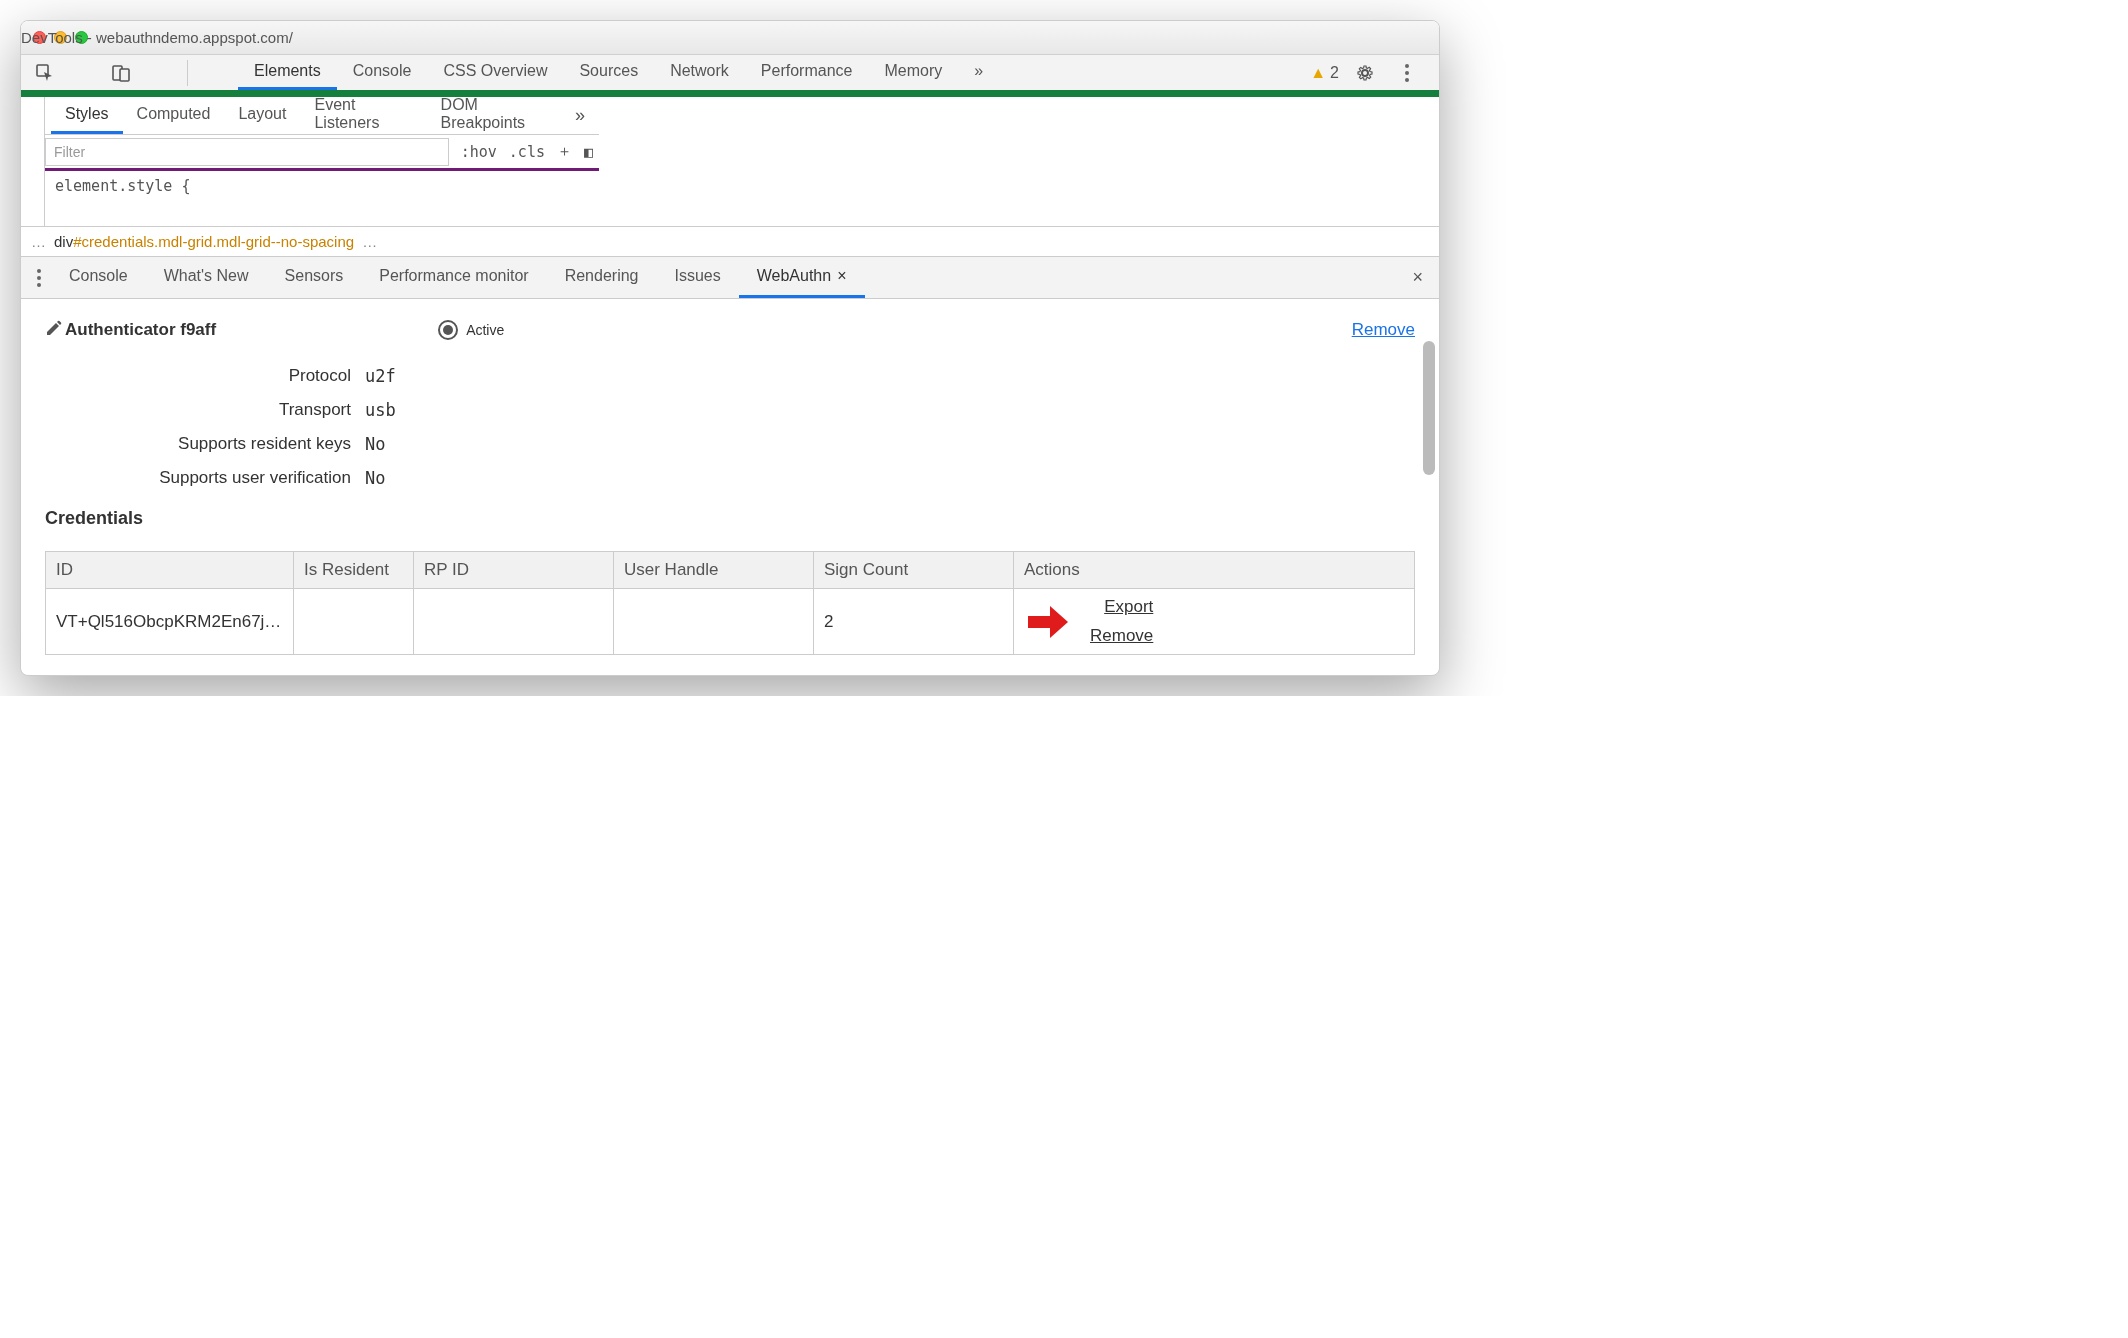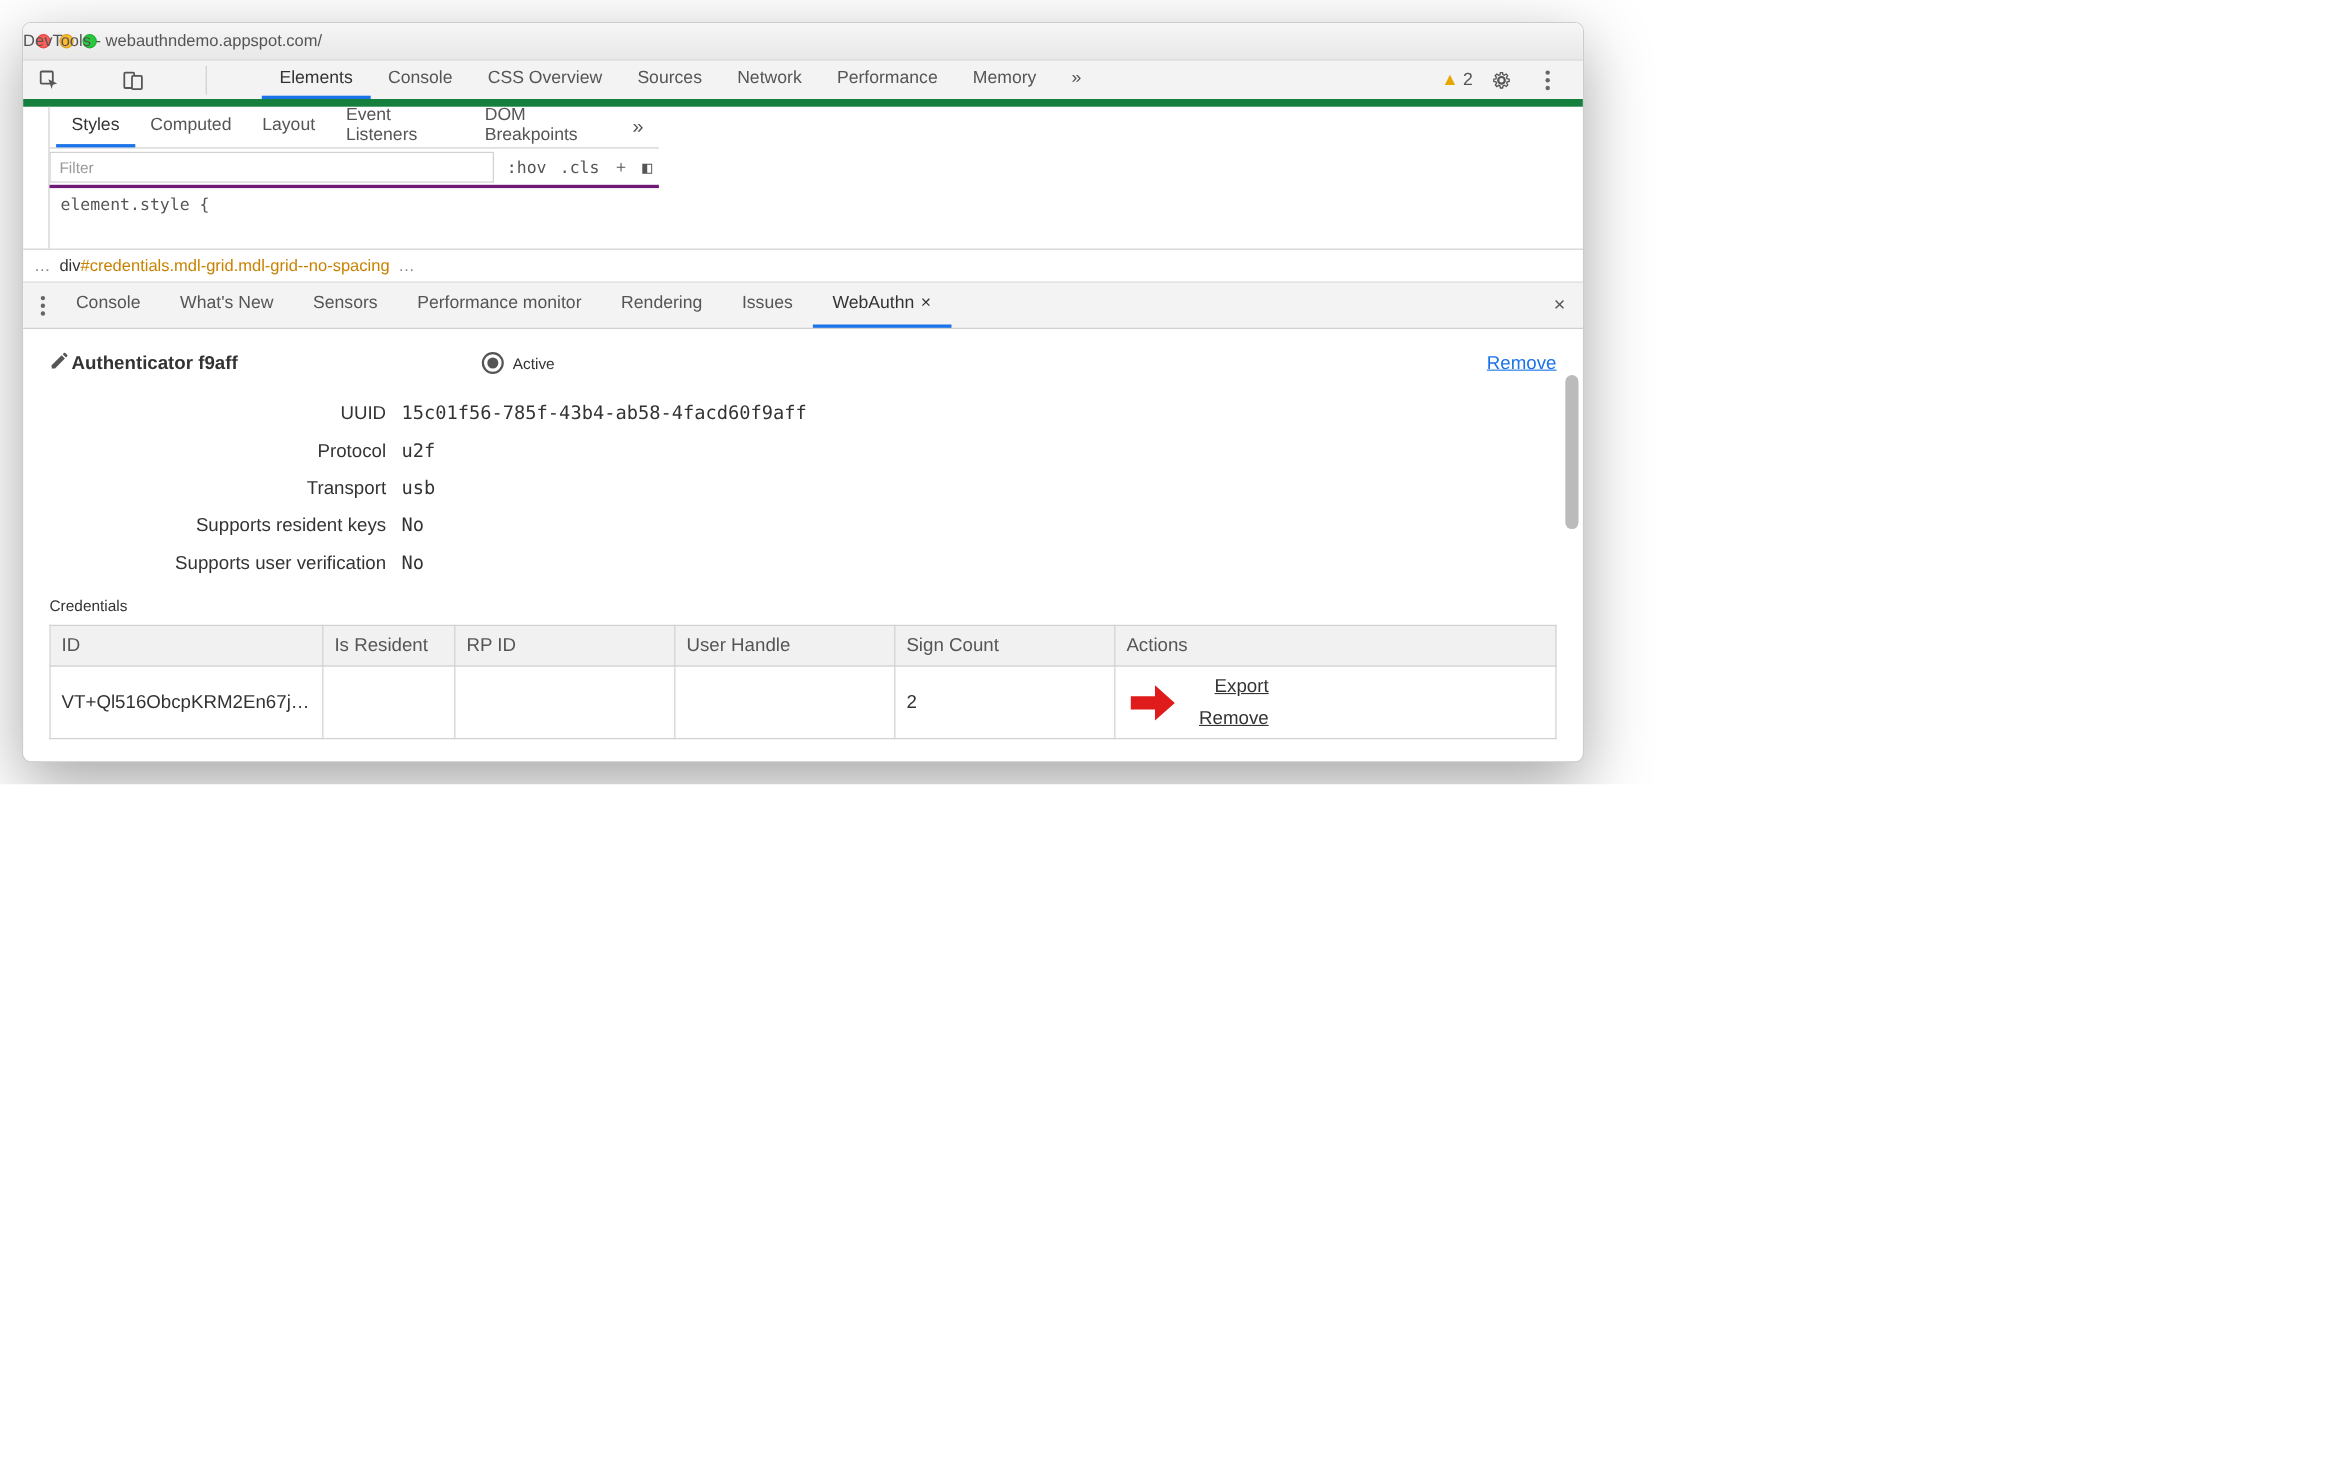--- a/index.html
+++ b/index.html
@@ -97,21 +97,21 @@
   .edit-icon { color:#555; }
   .auth-title { font-weight:700; font-size:17px;}
   .radio-wrap { margin-left:220px; display:flex; align-items:center; gap:8px;}
   .radio { width:20px; height:20px; border:2px solid #555; border-radius:50%; display:flex; align-items:center; justify-content:center;}
   .radio .inner { width:10px; height:10px; background:#555; border-radius:50%;}
   .remove-link { margin-left:auto; color:#1a73e8; text-decoration:underline; font-size:17px;}
   .props { margin-top:26px; }
   .prop-row { display:flex; align-items:center; margin-bottom:14px;}
   .prop-label { width:320px; text-align:right; padding-right:14px; font-size:17px; color:#333;}
   .prop-val { font-family:Menlo,Consolas,monospace; font-size:17px; color:#333;}
-  .cred-heading { font-weight:400; font-size:14px; margin-top:20px; margin-bottom:10px;}
+  .cred-heading { font-weight:700; font-size:18px; margin-top:20px; margin-bottom:22px;}
   table.cred { width:100%; border-collapse:collapse; font-size:17px;}
   table.cred th, table.cred td { border:1px solid #ccc; padding:8px 10px; text-align:left; font-weight:400; background:#fff;}
   table.cred th { background:#f1f1f1; color:#555;}
   .actions-cell { display:flex; align-items:center; gap:18px;}
   .arrow { width:48px; height:40px; position:relative;}
   .arrow svg { width:100%; height:100%;}
   .action-links { display:flex; flex-direction:column; align-items:flex-end; gap:9px;}
   .action-links a { color:#333; text-decoration:underline; font-size:17px;}
   .big-scroll { position:absolute; right:4px; top:42px; bottom:0; width:12px;}
   .big-scroll::before{ content:""; display:block; width:100%; height:40%; background:#bbb; border-radius:6px; margin-top:0;}
@@ -237,24 +237,20 @@
       <div class="radio-wrap">
         <div class="radio">
             <div class="inner"></div>
           </div>
         <span>Active</span>
       </div>
       <a class="remove-link">Remove</a>
     </div>
 
     <div class="props">
-      <div class="prop-row">
-        <div class="prop-label">UUID</div>
-        <div class="prop-val">15c01f56-785f-43b4-ab58-4facd60f9aff</div>
-      </div>
       <div class="prop-row">
         <div class="prop-label">Protocol</div>
         <div class="prop-val">u2f</div>
       </div>
       <div class="prop-row">
         <div class="prop-label">Transport</div>
         <div class="prop-val">usb</div>
       </div>
       <div class="prop-row">
         <div class="prop-label">Supports resident keys</div>

